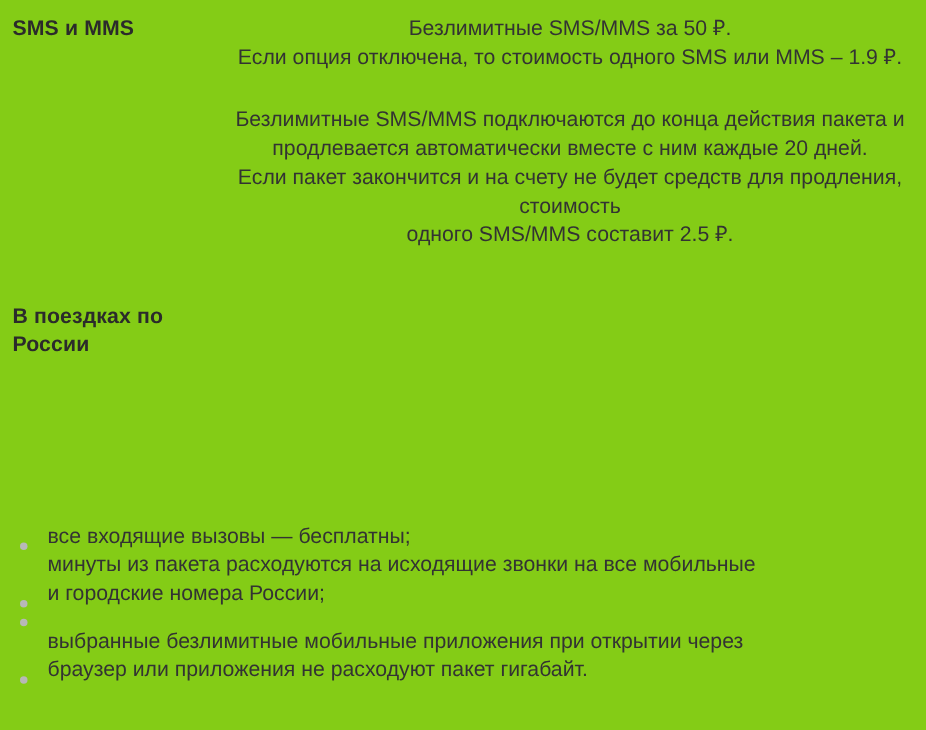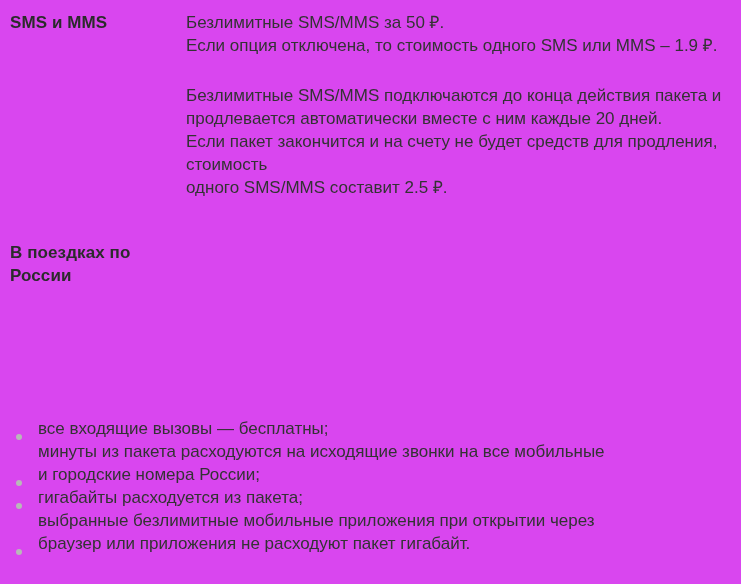--- a/index.html
+++ b/index.html
@@ -11,21 +11,21 @@
     position: relative;
     width: 741px;
     height: 584px;
     box-sizing: border-box;
     overflow: hidden;
     padding: 11px 15px 0 10px;
     font-family: "Liberation Sans", sans-serif;
     font-size: 17px;
     line-height: 23px;
     color: #333333;
-    background: #d946ef;
+    background: #84cc16;
   }
   .section-row {
     display: flex;
     align-items: flex-start;
   }
   .section-row + .section-row {
     margin-top: 42px;
     flex-direction: column;
   }
   .section-label {
@@ -35,20 +35,21 @@
     color: #2b2b2b;
     letter-spacing: 0.1px;
   }
   .section-content {
     flex: 1 1 auto;
     min-width: 0;
   }
   .para {
     margin: 0;
     white-space: pre-line;
+    text-align: center;
   }
   .para.spaced {
     margin-top: 27px;
   }
   ul.bullet-list {
     list-style: none;
     margin: 0;
     padding: 0;
   }
   ul.bullet-list li {
@@ -93,21 +94,20 @@
           <span class="bullet-dot"></span>
           <span class="li-text">все входящие вызовы — бесплатны;</span>
         </li>
         <li>
           <span class="bullet-dot"></span>
           <span class="li-text">минуты из пакета расходуются на исходящие звонки на все мобильные
 и городские номера России;</span>
         </li>
         <li>
           <span class="bullet-dot"></span>
-          <span class="li-text">гигабайты расходуется из пакета;</span>
         </li>
         <li>
           <span class="bullet-dot"></span>
           <span class="li-text">выбранные безлимитные мобильные приложения при открытии через
 браузер или приложения не расходуют пакет гигабайт.</span>
         </li>
       </ul>
 
     </div>
   </div>

